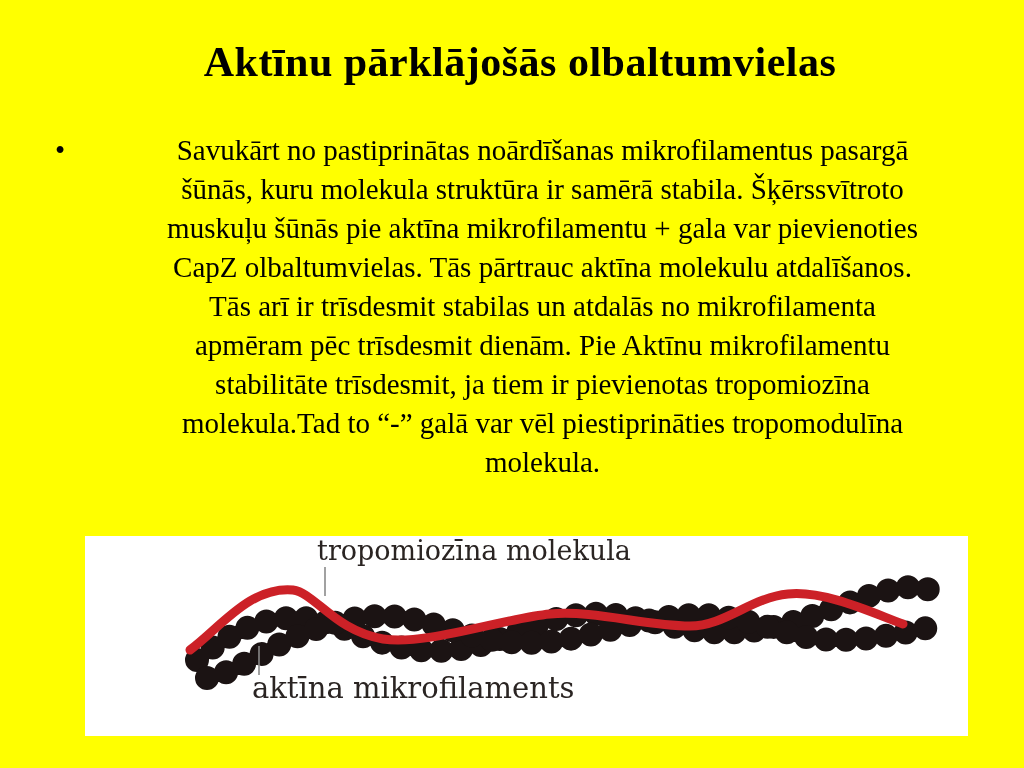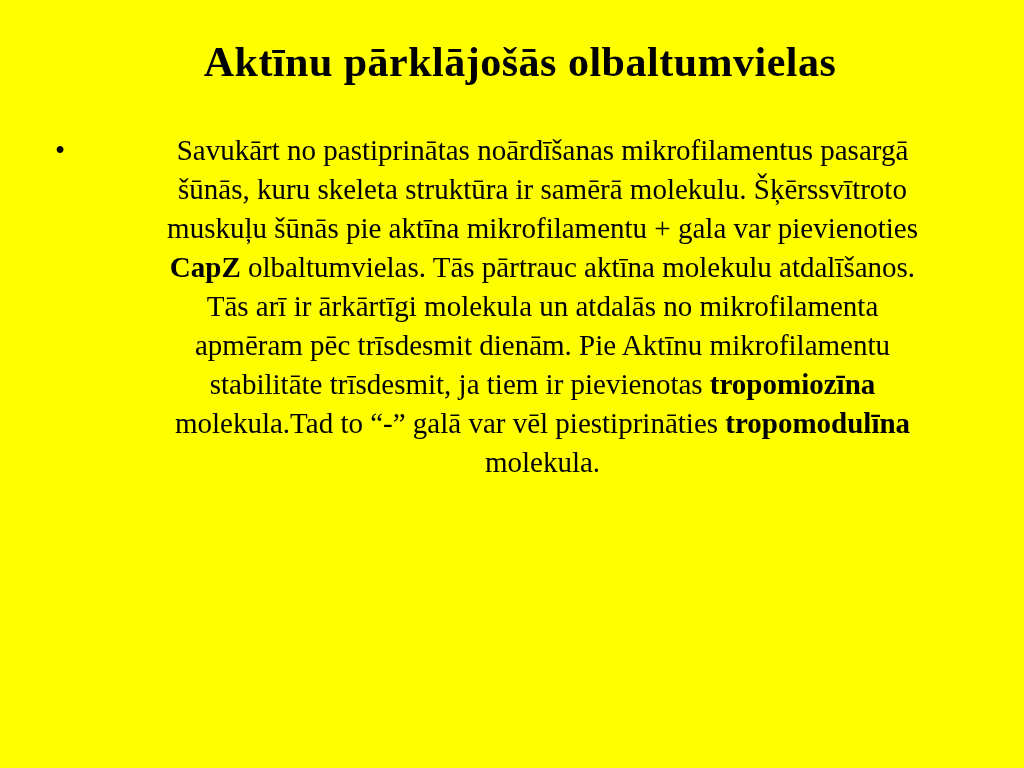--- a/index.html
+++ b/index.html
@@ -31,21 +31,21 @@
     line-height: 39px;
   }
   .body-text {
     position: absolute;
     left: 90px; top: 131px;
     width: 905px;
     font-size: 29px;
     line-height: 39px;
   }
   .body-text .line { white-space: nowrap; text-align: center; }
-  .body-text .b { font-weight: bold; }
+  .body-text .b { font-weight: normal; }
   .figure {
     position: absolute;
     left: 85px; top: 536px;
     width: 883px; height: 200px;
     background: #ffffff;
   }
   .figure svg { display: block; }
   .fig-label {
     font-family: "DejaVu Serif", serif;
     fill: #2a2422;
@@ -55,24 +55,44 @@
 <body>
 
 <div class="slide">
 
   <h1 class="slide-title">Aktīnu pārklājošās olbaltumvielas</h1>
 
   <span class="bullet-glyph">•</span>
 
   <div class="body-text">
       <div class="line"><span>Savukārt no pastiprinātas noārdīšanas mikrofilamentus pasargā</span></div>
-      <div class="line"><span>šūnās, kuru skeleta struktūra ir samērā molekulu. Šķērssvītroto</span></div>
+      <div class="line"><span>šūnās, kuru molekula struktūra ir samērā stabila. Šķērssvītroto</span></div>
       <div class="line"><span>muskuļu šūnās pie aktīna mikrofilamentu + gala var pievienoties</span></div>
       <div class="line"><span class="b">CapZ</span><span> olbaltumvielas. Tās pārtrauc aktīna molekulu atdalīšanos.</span></div>
-      <div class="line"><span>Tās arī ir ārkārtīgi molekula un atdalās no mikrofilamenta</span></div>
+      <div class="line"><span>Tās arī ir trīsdesmit stabilas un atdalās no mikrofilamenta</span></div>
       <div class="line"><span>apmēram pēc trīsdesmit dienām. Pie Aktīnu mikrofilamentu</span></div>
       <div class="line"><span>stabilitāte trīsdesmit, ja tiem ir pievienotas </span><span class="b">tropomiozīna</span></div>
       <div class="line"><span>molekula.Tad to “-” galā var vēl piestiprināties </span><span class="b">tropomodulīna</span></div>
       <div class="line"><span>molekula.</span></div>
     </div>
 
+  <div class="figure">
+    <svg width="883" height="200" viewBox="0 0 883 200" xmlns="http://www.w3.org/2000/svg">
+
+      <text class="fig-label" x="389" y="24" text-anchor="middle" font-size="27">tropomiozīna molekula</text>
+      <line x1="240" y1="31" x2="240" y2="60" stroke="#8a8a8a" stroke-width="1.6"></line>
+
+      <path d="M112,124 C140,100 170,84 205,82 C240,80 262,96 295,106 C328,116 358,118 392,110
+               C426,102 452,84 492,79 C532,74 562,86 602,93 C642,100 672,96 708,86
+               C744,76 780,58 815,52 C830,50 842,52 850,56" fill="none" stroke="#1b1313" stroke-width="24" stroke-linecap="round" stroke-dasharray="0 20"></path>
+      <path d="M122,142 C152,136 176,116 206,103 C236,90 268,79 302,80 C336,81 366,96 402,103
+               C438,110 468,107 504,99 C540,91 570,80 608,79 C646,78 678,90 712,99
+               C746,108 785,103 818,97 C832,95 842,92 848,90" fill="none" stroke="#1b1313" stroke-width="24" stroke-linecap="round" stroke-dasharray="0 20"></path>
+
+      <path d="M105,114 C135,92 165,50 208,54 C230,57 250,95 298,103 C340,110 420,82 465,78
+               C510,74 560,90 605,90 C640,90 665,62 703,58 C740,54 790,78 818,88" fill="none" stroke="#cc2127" stroke-width="9" stroke-linecap="round"></path>
+
+      <line x1="174" y1="110" x2="174" y2="139" stroke="#8a8a8a" stroke-width="1.6"></line>
+      <text class="fig-label" x="167" y="162" text-anchor="start" font-size="29">aktīna mikrofilaments</text>
+    </svg>
+  </div>
 
 </div>
 
 </body></html>

